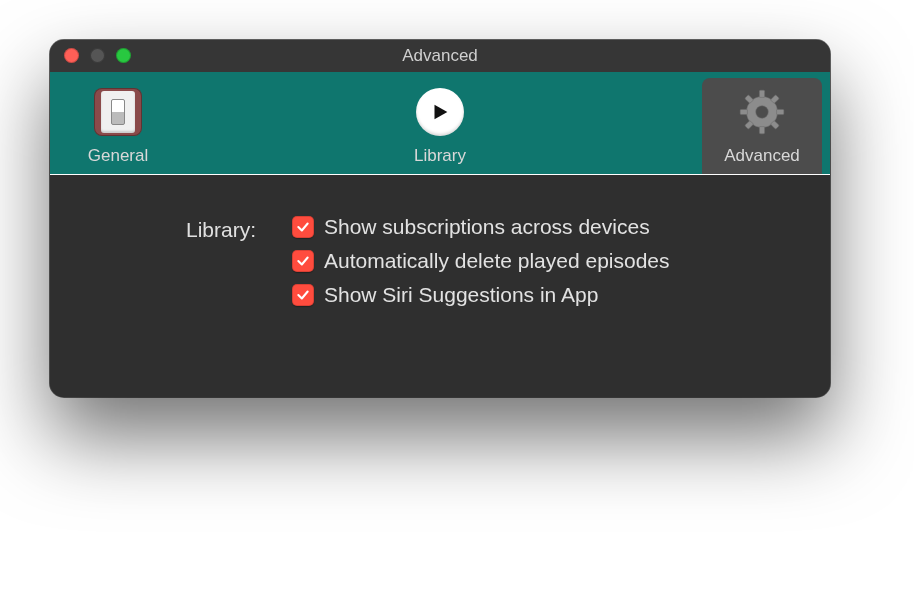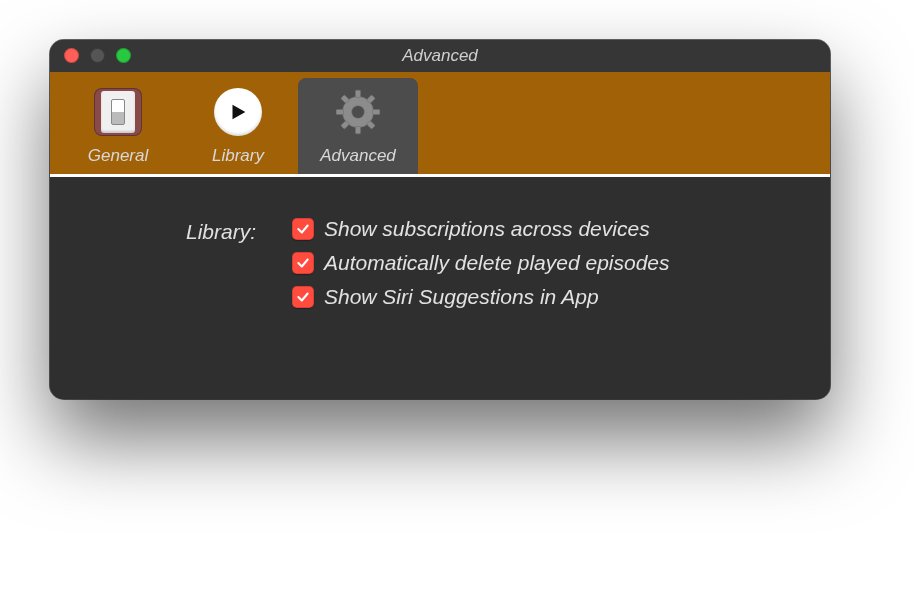--- a/index.html
+++ b/index.html
@@ -5,21 +5,20 @@
   * { box-sizing: border-box; margin: 0; padding: 0; }
   body {
     width: 914px; height: 600px;
     background: #fff;
     font-family: -apple-system, "Helvetica Neue", Arial, sans-serif;
     display: flex; align-items: flex-start; justify-content: flex-start;
   }
   .wrap {
     position: relative;
     margin: 40px 7px 0 50px;
-    font-style: italic;
   }
   .window {
     width: 780px;
     background: #2f2f2f;
     border-radius: 14px;
     box-shadow: 0 40px 80px rgba(0,0,0,0.55), 0 0 0 1px rgba(0,0,0,0.6);
     overflow: hidden;
     color: #ddd;
   }
   .titlebar {
@@ -37,22 +36,23 @@
   .dot.min { background: #555; box-shadow: inset 0 0 0 1px rgba(0,0,0,0.3); }
   .dot.zoom { background: #28c840; box-shadow: inset 0 0 0 1px rgba(0,0,0,0.2); }
   .title {
     margin: 0 auto;
     font-size: 17px;
     color: #cfcfcf;
   }
   .toolbar {
     display: flex;
     padding: 6px 8px 0 8px;
-    background: #a16207;
-    border-bottom: 3px solid #ffffff;
+    background: #0f766e;
+    border-bottom: 1px solid #ffffff;
+    justify-content: space-between;
   }
   .tab {
     display: flex; flex-direction: column; align-items: center;
     width: 120px;
     padding: 6px 4px 8px 4px;
     border-radius: 8px 8px 0 0;
     cursor: default;
   }
   .tab.active { background: #4c4c4c; }
   .tab .icon {

